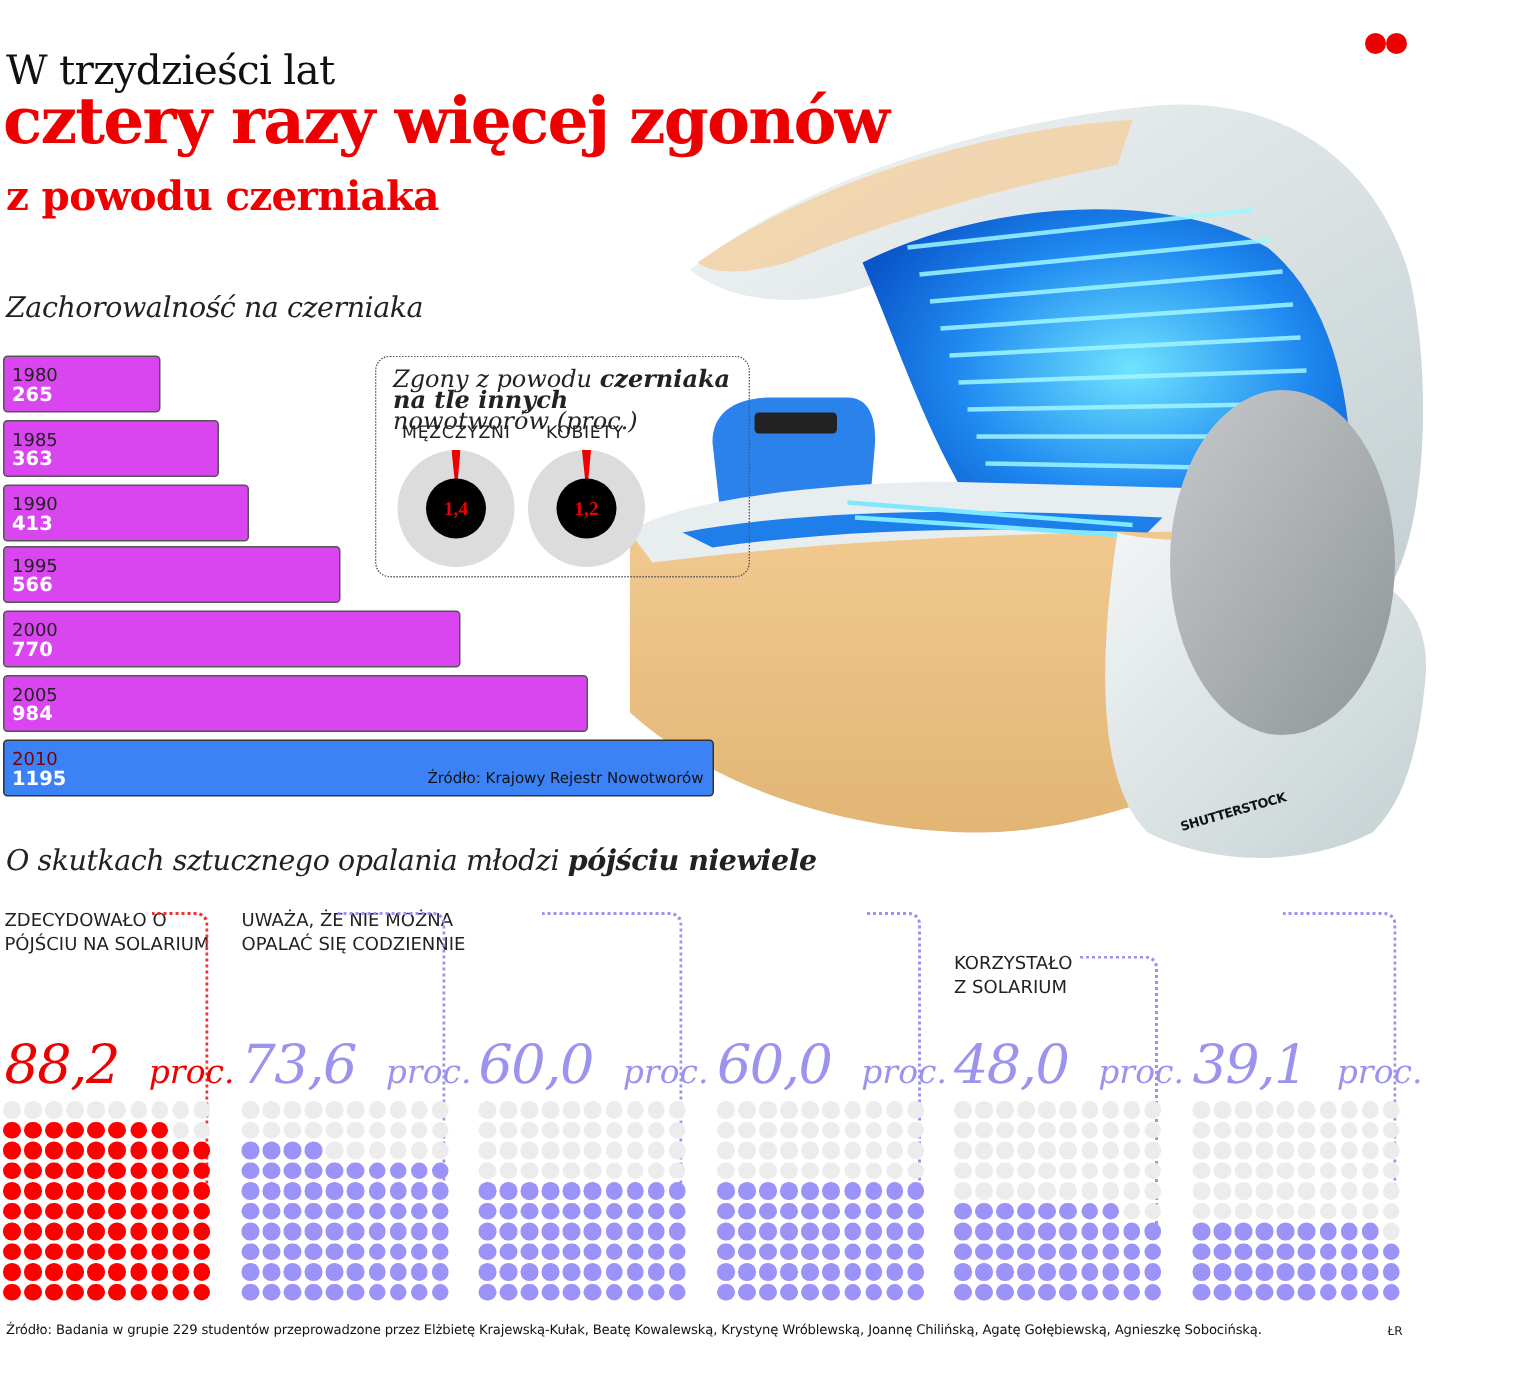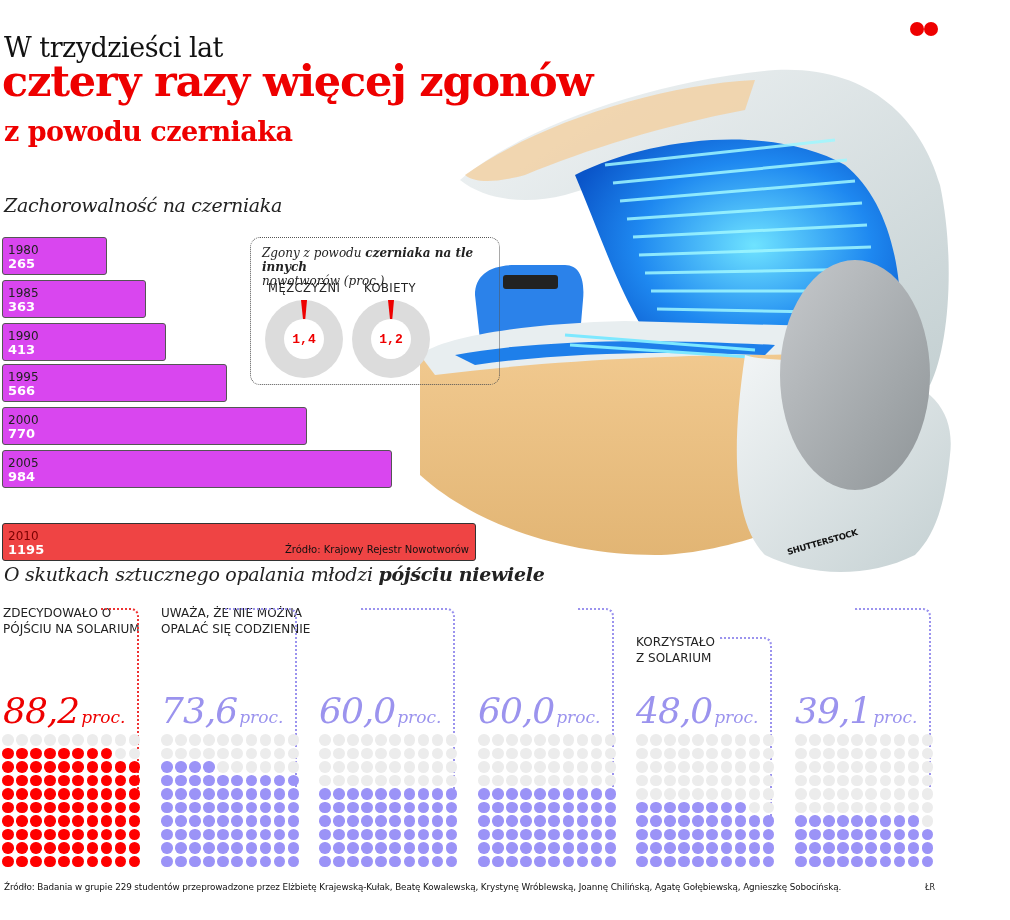--- a/index.html
+++ b/index.html
@@ -14,46 +14,46 @@
   .h-sub { left: 4px; top: 116px; font-family: "DejaVu Serif", serif; font-weight: bold; font-size: 27px; color: #ee0000; letter-spacing: -0.5px; }
   .logo { left: 910px; top: 22px; width: 28px; height: 14px; display: flex; gap: 0; }
   .logo span { width: 14px; height: 14px; border-radius: 50%; background: #ee0000; display: block; }
 
   
   .sec-title { font-family: "DejaVu Serif", serif; font-style: italic; font-size: 19px; color: #222; letter-spacing: -0.3px; }
   .sec-title b { font-weight: bold; }
 
   
   .bar { position: absolute; left: 2px; height: 38px; background: #d946ef; border: 1.5px solid #555; border-radius: 3px; }
-  .bar.hl { background: #ef4444; border-color: #333; margin-top: 30px; }
+  .bar.hl { background: #3b82f6; border-color: #333; }
   .bar .yr { position: absolute; left: 5px; top: 5px; font-size: 12px; color: #222; font-family: "DejaVu Sans", sans-serif; }
   .bar .val { position: absolute; left: 5px; top: 18px; font-size: 13px; color: #fff; font-weight: bold; font-family: "DejaVu Sans", sans-serif; }
   .bar.hl .yr { color: #7a0000; }
   .bar-source { position: absolute; right: 6px; bottom: 5px; font-size: 10px; color: #111; font-family: "DejaVu Sans", sans-serif; }
 
   
   .deaths-box { left: 250px; top: 237px; width: 250px; height: 148px; border: 1.5px dotted #555; border-radius: 10px; }
-  .deaths-title { left: 262px; top: 246px; width: 240px; font-family: "DejaVu Serif", serif; font-style: italic; font-size: 12px; line-height: 14px; color: #222; }
+  .deaths-title { left: 262px; top: 246px; width: 240px; font-family: "DejaVu Serif", serif; font-style: italic; font-size: 16px; line-height: 14px; color: #222; }
   .deaths-title b { font-weight: bold; }
   .donut-label { font-size: 11.5px; color: #222; letter-spacing: 0.5px; font-family: "DejaVu Sans", sans-serif; }
   .donut { width: 78px; height: 78px; border-radius: 50%; background: #dcdcdc; }
-  .donut-hole { position: absolute; left: 19px; top: 19px; width: 40px; height: 40px; border-radius: 50%; background: #ffffff; display: flex; align-items: center; justify-content: center; font-weight: bold; color: #ee0000; font-size: 13px; font-family: Liberation Mono, monospace; }
+  .donut-hole { position: absolute; left: 19px; top: 19px; width: 40px; height: 40px; border-radius: 50%; background: #000000; display: flex; align-items: center; justify-content: center; font-weight: bold; color: #ee0000; font-size: 13px; font-family: Liberation Serif, serif; }
   .donut-tick { position: absolute; left: 36px; top: 0; width: 6px; height: 20px; background: #ee0000; clip-path: polygon(0 0, 100% 0, 70% 100%, 35% 100%); }
 
   
   .sol { left: 415px; top: 55px; width: 545px; height: 535px; }
   .credit { left: 786px; top: 537px; font-size: 8.5px; font-weight: bold; color: #111; transform: rotate(-16deg); font-family: "DejaVu Sans", sans-serif; letter-spacing: -0.3px; }
 
   
   .scol { position: absolute; top: 606px; width: 152px; }
   .scol .q { font-size: 12px; line-height: 15.5px; color: #222; text-transform: uppercase; font-family: "DejaVu Sans", sans-serif; }
   .scol .bracket { position: absolute; top: 2px; height: 122px; border-top: 2px dotted #9b93ee; border-right: 2px dotted #9b93ee; border-top-right-radius: 8px; }
   .scol.red .bracket { border-color: #ee3333; }
   .pct { position: absolute; top: 690px; font-family: "DejaVu Serif", serif; font-style: italic; font-size: 36px; letter-spacing: -1px; color: #9b93ee; white-space: nowrap; }
-  .pct .unit { font-size: 17px; margin-left: 2px; letter-spacing: 0; }
+  .pct .unit { font-size: 22px; margin-left: 20px; letter-spacing: 0; }
   .pct.red { color: #ee0000; }
 
   .grid { position: absolute; top: 734px; width: 142px; display: grid; grid-template-columns: repeat(10, 14.1px); grid-auto-rows: 13.5px; }
   .dot { width: 11.5px; height: 11.5px; border-radius: 50%; background: #ececec; }
   .dot.on { background: #9b93f7; }
   .grid.red .dot.on { background: #ff0000; }
 
   .foot { left: 4px; top: 882px; font-size: 8.8px; color: #111; font-family: "DejaVu Sans", sans-serif; letter-spacing: -0.1px; }
   .foot-init { left: 925px; top: 883px; font-size: 8px; color: #222; font-family: "DejaVu Sans", sans-serif; }
 </style>

